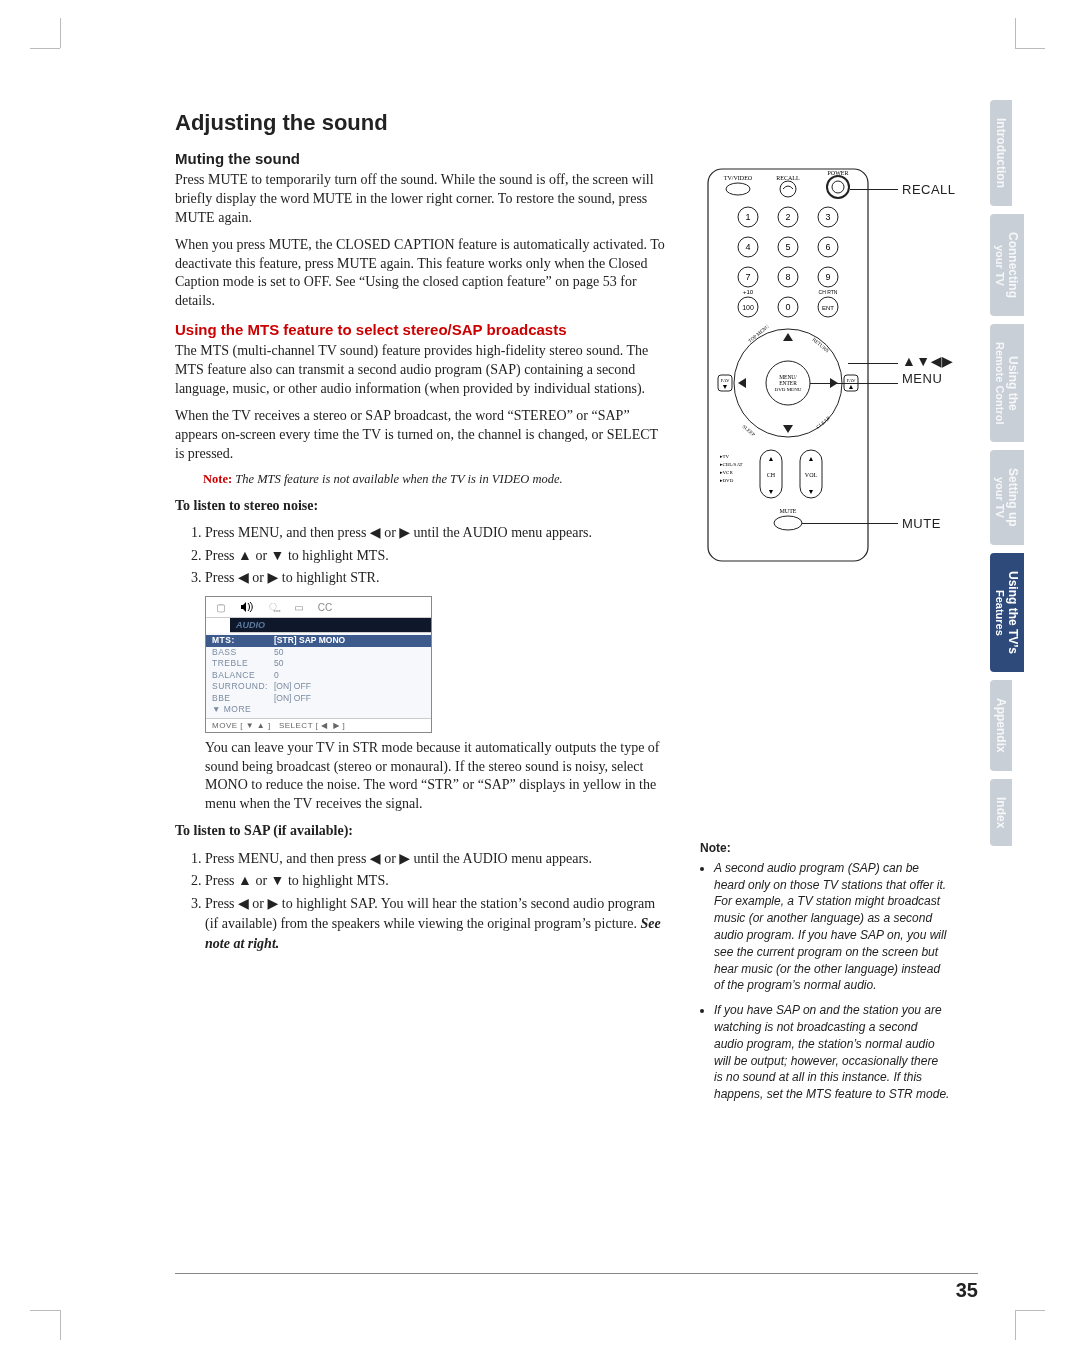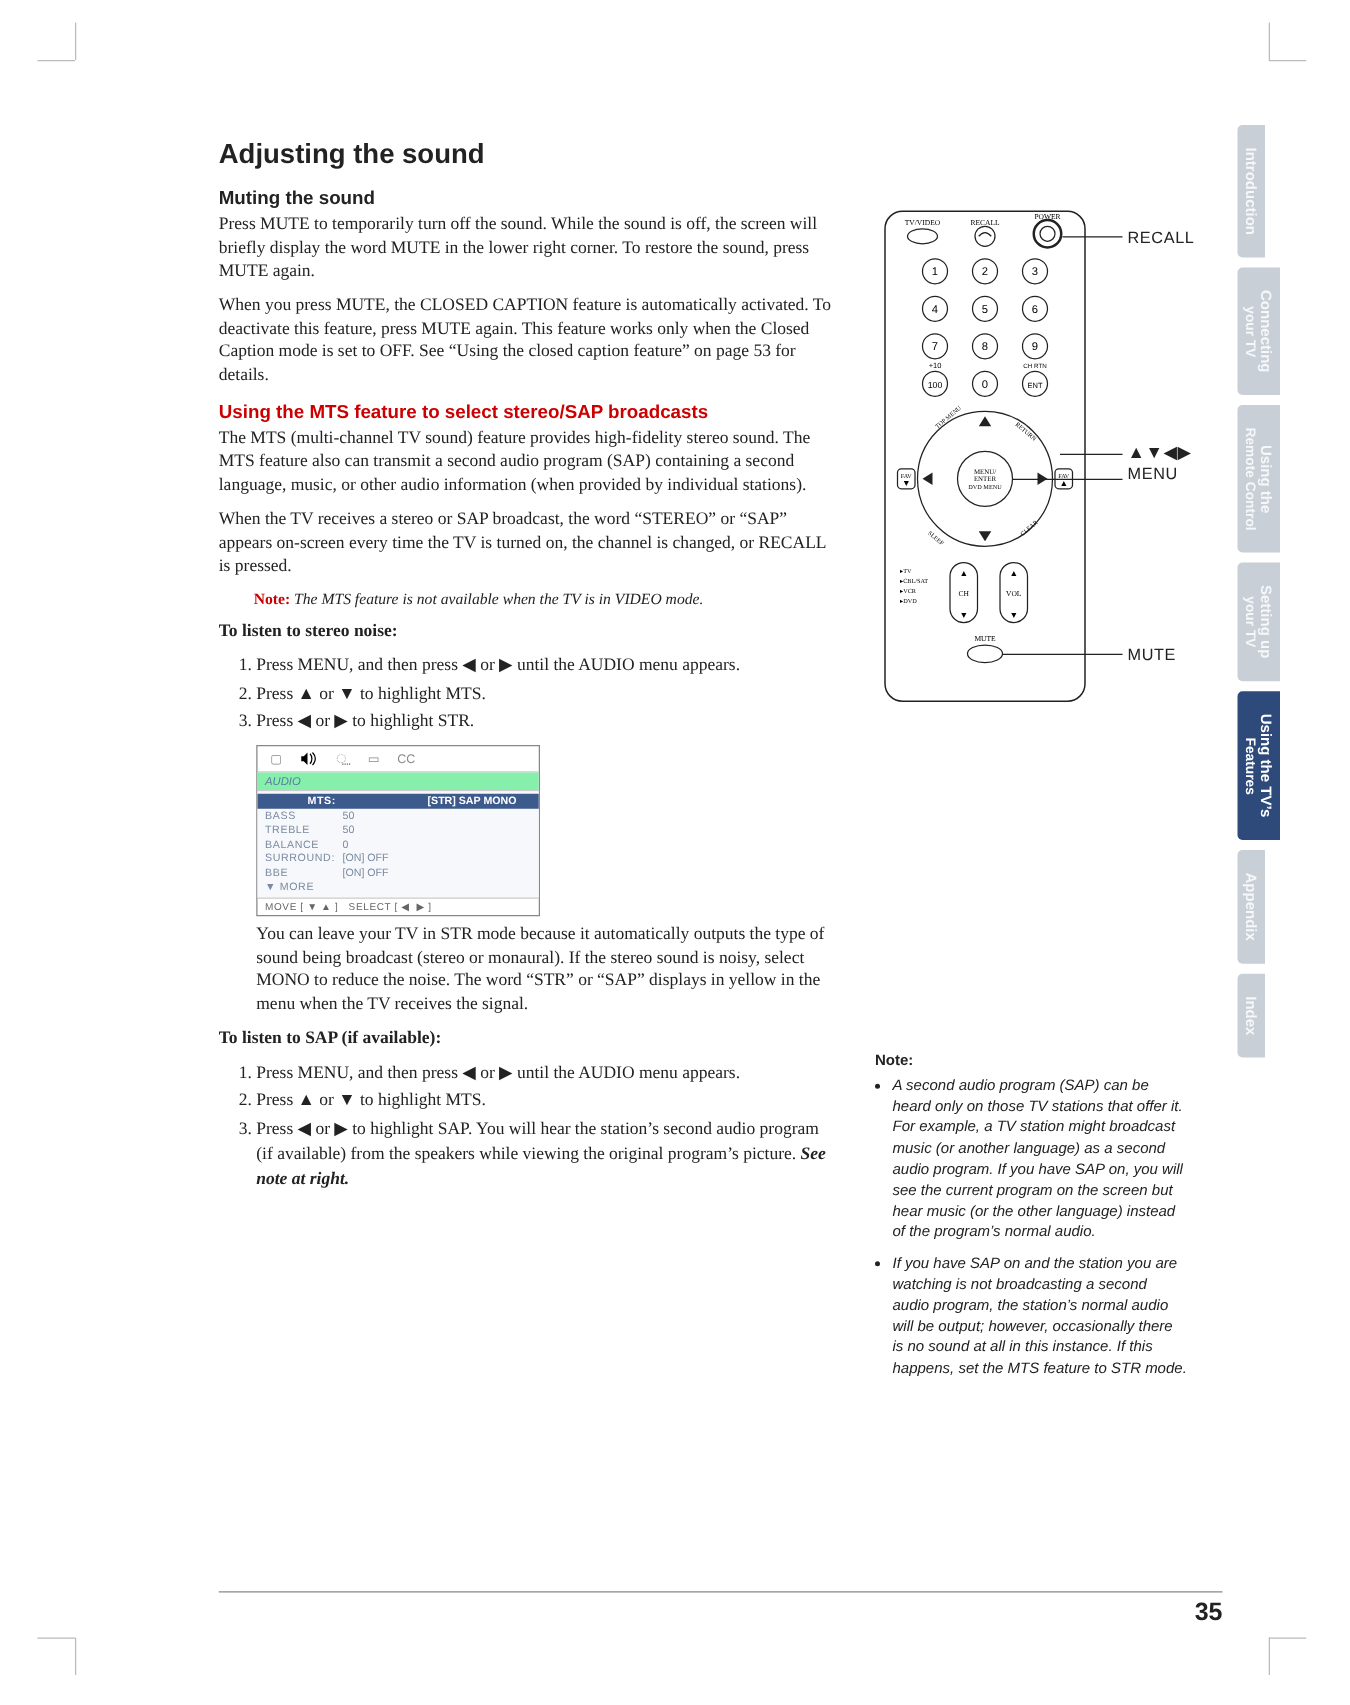--- a/index.html
+++ b/index.html
@@ -87,34 +87,35 @@
     align-items:center;
   }
   .osd-icons span {
     width:18px; height:14px;
     display:inline-flex; align-items:center; justify-content:center;
     font-size:10px;
     color:#888;
   }
   .osd-icons .active { color:#000; font-weight:700;}
   .osd-title {
-    background:#86efac;
+    background:#0f172a;
     padding:2px 6px;
     font-size:9px;
-    font-weight:400;
+    font-weight:700;
     font-style:italic;
     color:#5a7aa0;
     border-bottom:1px solid #ccc;
+    margin-left:24px;
   }
   .osd-body { background:#f6f8fb; padding:2px 0;}
   .osd-row { display:flex; padding:0 6px; font-size:8.5px; color:#7a8aa0; line-height:1.35;}
   .osd-row .k { width:62px; letter-spacing:0.5px;}
   .osd-row .v { flex:1;}
   .osd-row.hl { background:#3d5a8c; color:#fff;}
-  .osd-row.hl .k, .osd-row.hl .v { color:#fff; font-weight:700;margin-left:34px;}
+  .osd-row.hl .k, .osd-row.hl .v { color:#fff; font-weight:700;}
   .osd-foot { border-top:1px solid #ccc; padding:2px 6px; font-size:8px; letter-spacing:0.5px; color:#666;}
 
   
   .remote-wrap {
     position: absolute;
     left: 640px;
     top: 105px;
     width: 260px;
     height: 400px;
   }
@@ -199,21 +200,21 @@
 
   <div class="content">
     <h2 class="section-title">Adjusting the sound</h2>
 
     <h3 class="sub">Muting the sound</h3>
     <p class="body">Press MUTE to temporarily turn off the sound. While the sound is off, the screen will briefly display the word MUTE in the lower right corner. To restore the sound, press MUTE again.</p>
     <p class="body">When you press MUTE, the CLOSED CAPTION feature is automatically activated. To deactivate this feature, press MUTE again. This feature works only when the Closed Caption mode is set to OFF. See “Using the closed caption feature” on page 53 for details.</p>
 
     <h3 class="sub" style="color:#c00">Using the MTS feature to select stereo/SAP broadcasts</h3>
     <p class="body">The MTS (multi-channel TV sound) feature provides high-fidelity stereo sound. The MTS feature also can transmit a second audio program (SAP) containing a second language, music, or other audio information (when provided by individual stations).</p>
-    <p class="body">When the TV receives a stereo or SAP broadcast, the word “STEREO” or “SAP” appears on-screen every time the TV is turned on, the channel is changed, or RECALL is pressed.</p>
+    <p class="body">When the TV receives a stereo or SAP broadcast, the word “STEREO” or “SAP” appears on-screen every time the TV is turned on, the channel is changed, or SELECT is pressed.</p>
     <p class="note-inline">
       <span class="note-label">Note:</span><span> The MTS feature is not available when the TV is in VIDEO mode.</span>
     </p>
 
     <p class="body bold">To listen to stereo noise:</p>
     <ol class="steps">
       <li>Press MENU, and then press ◀ or ▶ until the AUDIO menu appears.</li>
       <li>Press ▲ or ▼ to highlight MTS.</li>
       <li>Press ◀ or ▶ to highlight STR.</li>
     </ol>

